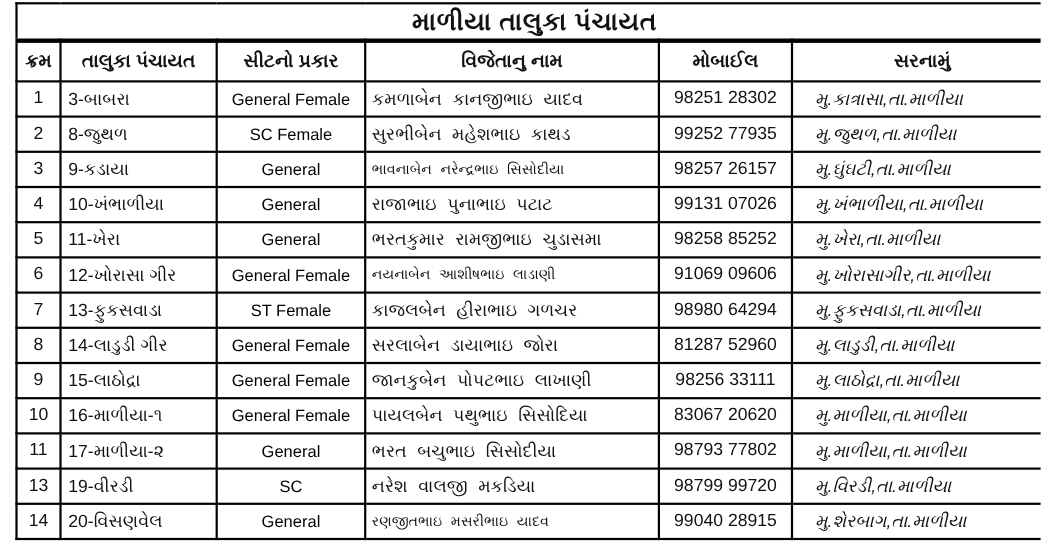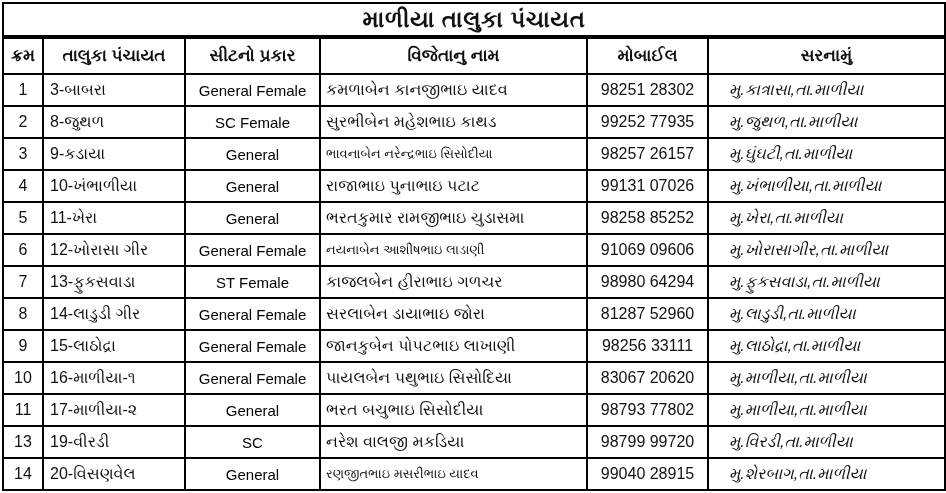--- a/index.html
+++ b/index.html
@@ -3,21 +3,21 @@
 <meta charset="utf-8">
 <style>
   * { box-sizing: border-box; margin: 0; padding: 0; }
   html, body {
     width: 946px; height: 493px;
     background: #ffffff;
     font-family: "Liberation Sans", sans-serif;
     color: #111;
     overflow: hidden;
   }
-  .page { width: 846px; height: 493px; padding: 2px 2px; }
+  .page { width: 846px; height: 493px; padding: 2px 14px; }
   table.panchayat {
     width: 942px; height: 489px;
     border-collapse: collapse;
     table-layout: fixed;
     border: 2px solid #000;
   }
   th, td {
     border: 2px solid #000;
     vertical-align: middle;
     overflow: hidden;
@@ -34,21 +34,21 @@
   tr.header-row th {
     height: 37px;
     font-size: 17px;
     font-weight: bold;
     text-align: center;
   }
   tbody td { height: 29px; font-size: 16px; }
   td.col-no      { text-align: center; font-size: 16px; }
   td.col-taluka  { text-align: left; padding-left: 6px;  font-size: 16px; }
   td.col-seat    { text-align: center; font-size: 15px; color: #000000; }
-  td.col-winner  { text-align: left; padding-left: 5px;  font-size: 16px; }
+  td.col-winner  { text-align: left; padding-left: 5px;  font-size: 16px; font-family: Liberation Mono, monospace; }
   td.col-winner.small { font-size: 13px; margin-left: 40px; }
   td.col-mobile  { text-align: center; font-weight: normal; font-size: 16px; }
   td.col-address { text-align: left; padding-left: 20px; font-size: 16px; font-weight: 500; font-style: italic; }
 </style>
 </head>
 <body>
 
 <div class="page">
   <table class="panchayat">
     <colgroup>

